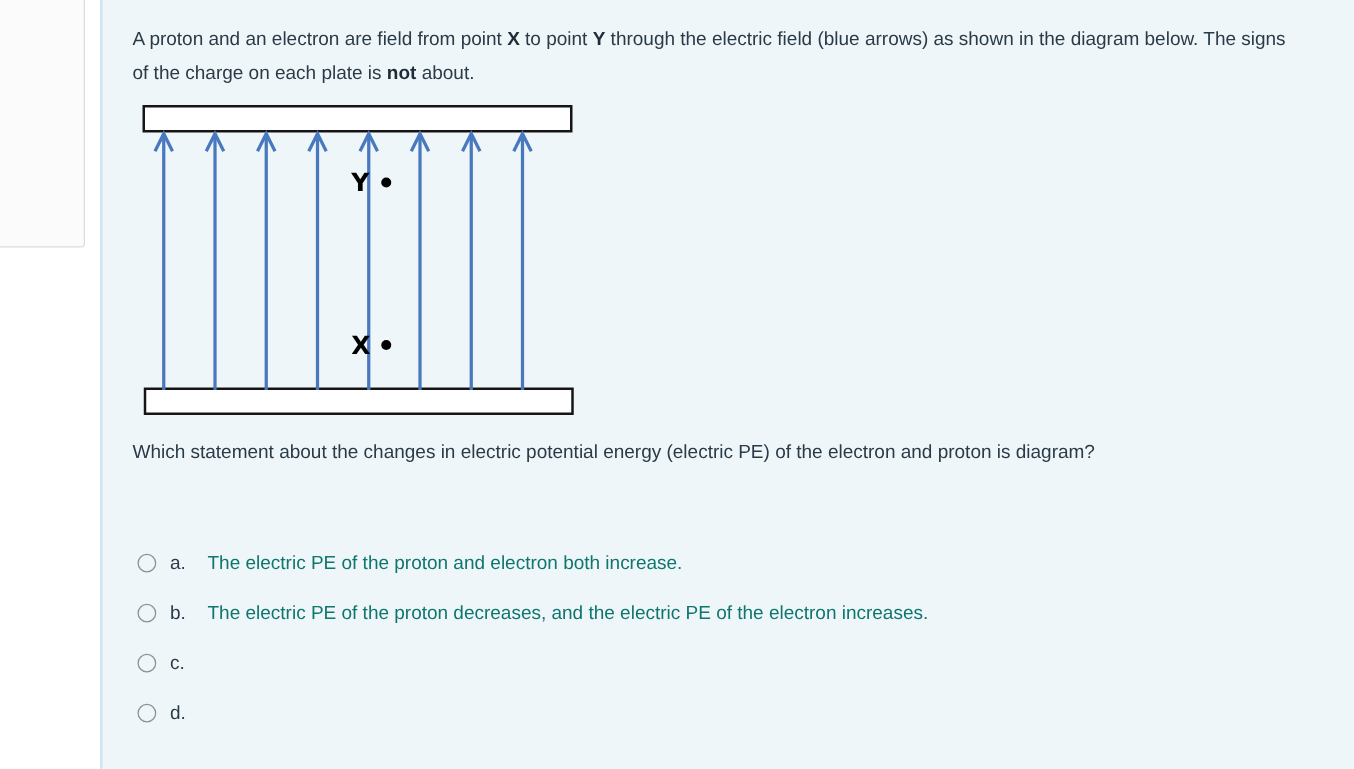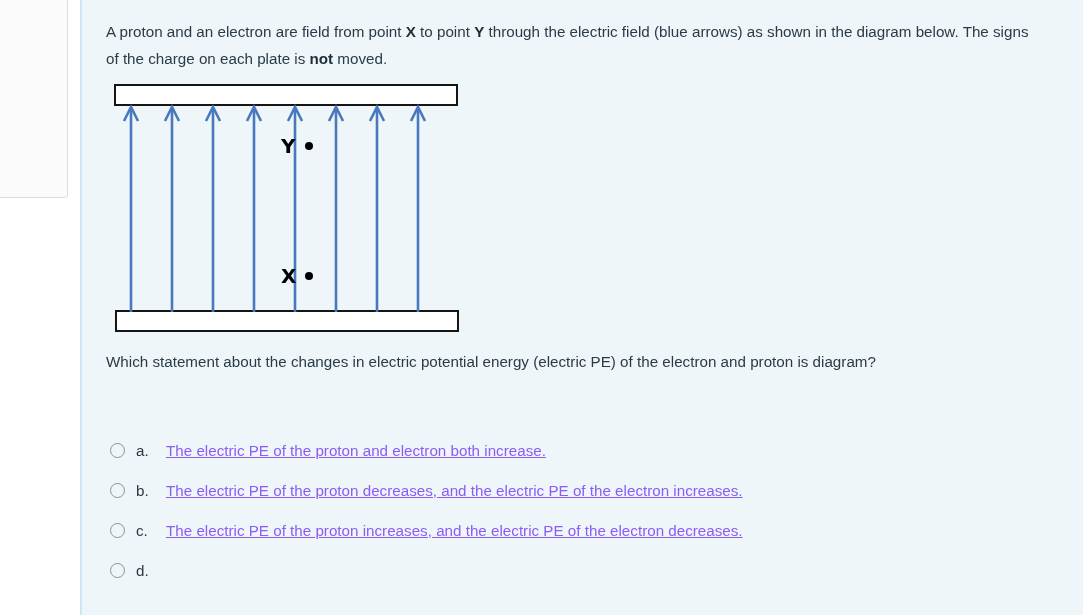--- a/index.html
+++ b/index.html
@@ -128,37 +128,36 @@
   .opt-letter {
     width: 30px;
     margin-left: 11px;
     flex: 0 0 auto;
     font-size: 15.2px;
     color: #2a3b47;
     line-height: 21px;
   }
   .opt-text {
     font-size: 15.2px;
-    color: #8b5cf6;
+    color: #0f766e;
     line-height: 21px;
     white-space: nowrap;
-    text-decoration: underline;
   }
 </style>
 </head>
 <body>
 
 <div id="question-panel">
   <div class="q-title">7</div>
 
 </div>
 
 <div id="content-panel">
 
-  <div class="qtext" id="stem-text"><span>A proton and an electron are field from point </span><b>X</b><span> to point </span><b>Y</b><span> through the electric field (blue arrows) as shown in the diagram below. The signs of the charge on each plate is </span><b>not</b><span> moved.</span></div>
+  <div class="qtext" id="stem-text"><span>A proton and an electron are field from point </span><b>X</b><span> to point </span><b>Y</b><span> through the electric field (blue arrows) as shown in the diagram below. The signs of the charge on each plate is </span><b>not</b><span> about.</span></div>
 
   <div id="diagram">
 
     <div class="plate" id="plate-top"></div>
     <div class="plate" id="plate-bottom"></div>
 
     <svg id="arrows-layer" width="352" height="254" style="position:absolute;left:0;top:0;" viewBox="0 0 352 254" xmlns="http://www.w3.org/2000/svg">
       <g stroke="#4878BE" stroke-width="2.6" fill="none" stroke-linecap="butt">
         <g>
             <line x1="17" y1="228" x2="17" y2="24"></line>
@@ -213,21 +212,20 @@
 
     <div class="option-row">
       <div class="radio"></div>
       <div class="opt-letter">b.</div>
       <div class="opt-text">The electric PE of the proton decreases, and the electric PE of the electron increases.</div>
     </div>
 
     <div class="option-row">
       <div class="radio"></div>
       <div class="opt-letter">c.</div>
-      <div class="opt-text">The electric PE of the proton increases, and the electric PE of the electron decreases.</div>
     </div>
 
     <div class="option-row">
       <div class="radio"></div>
       <div class="opt-letter">d.</div>
     </div>
 
   </div>
 </div>
 

